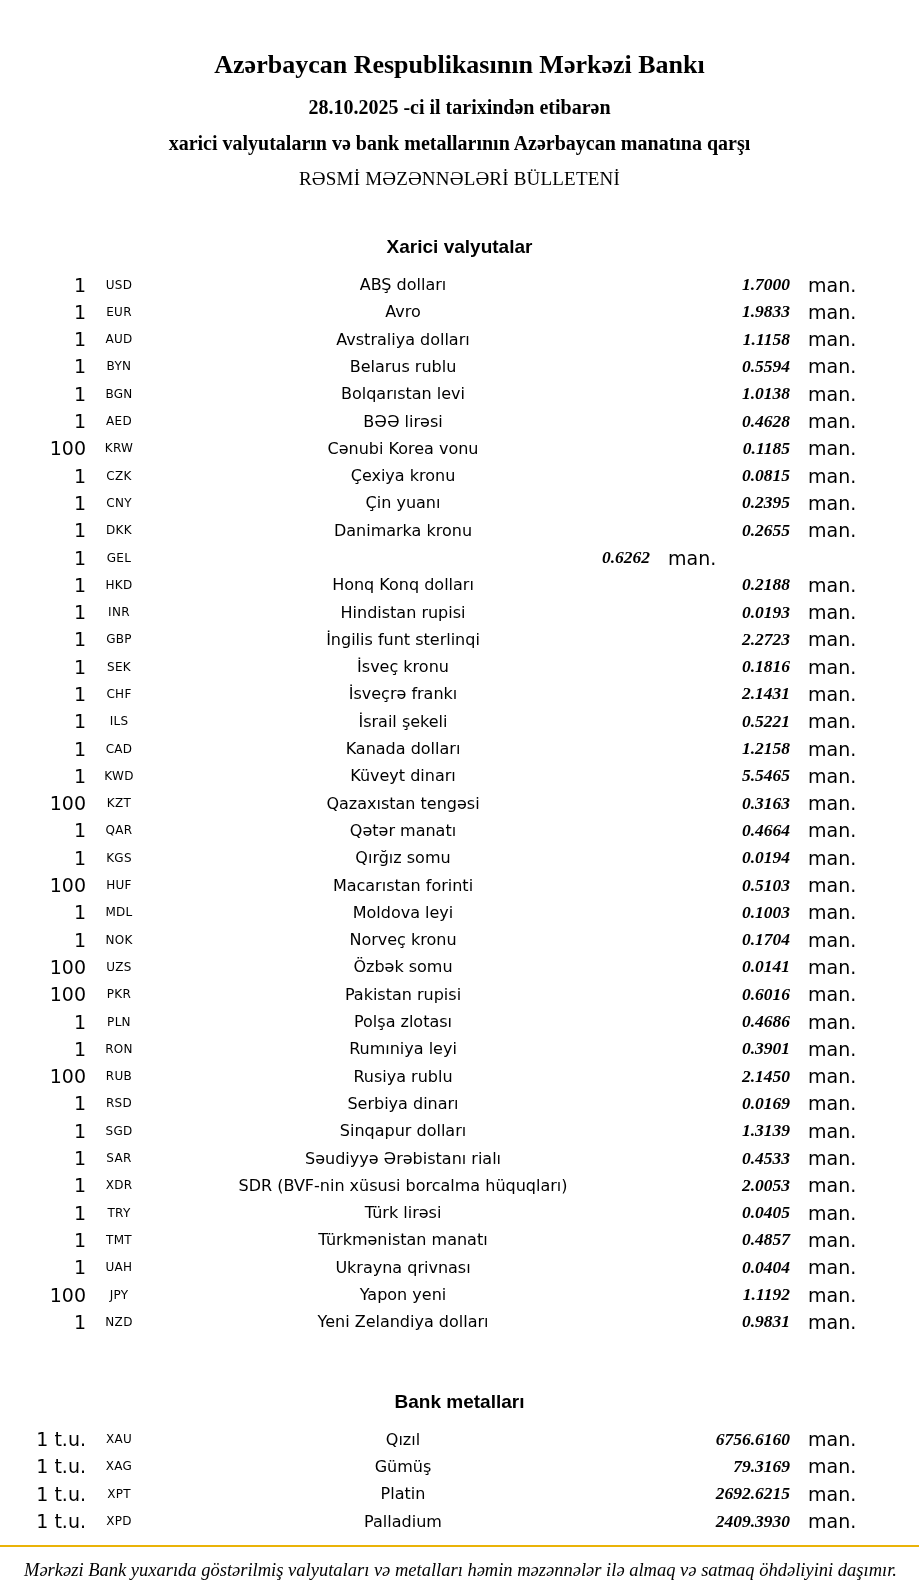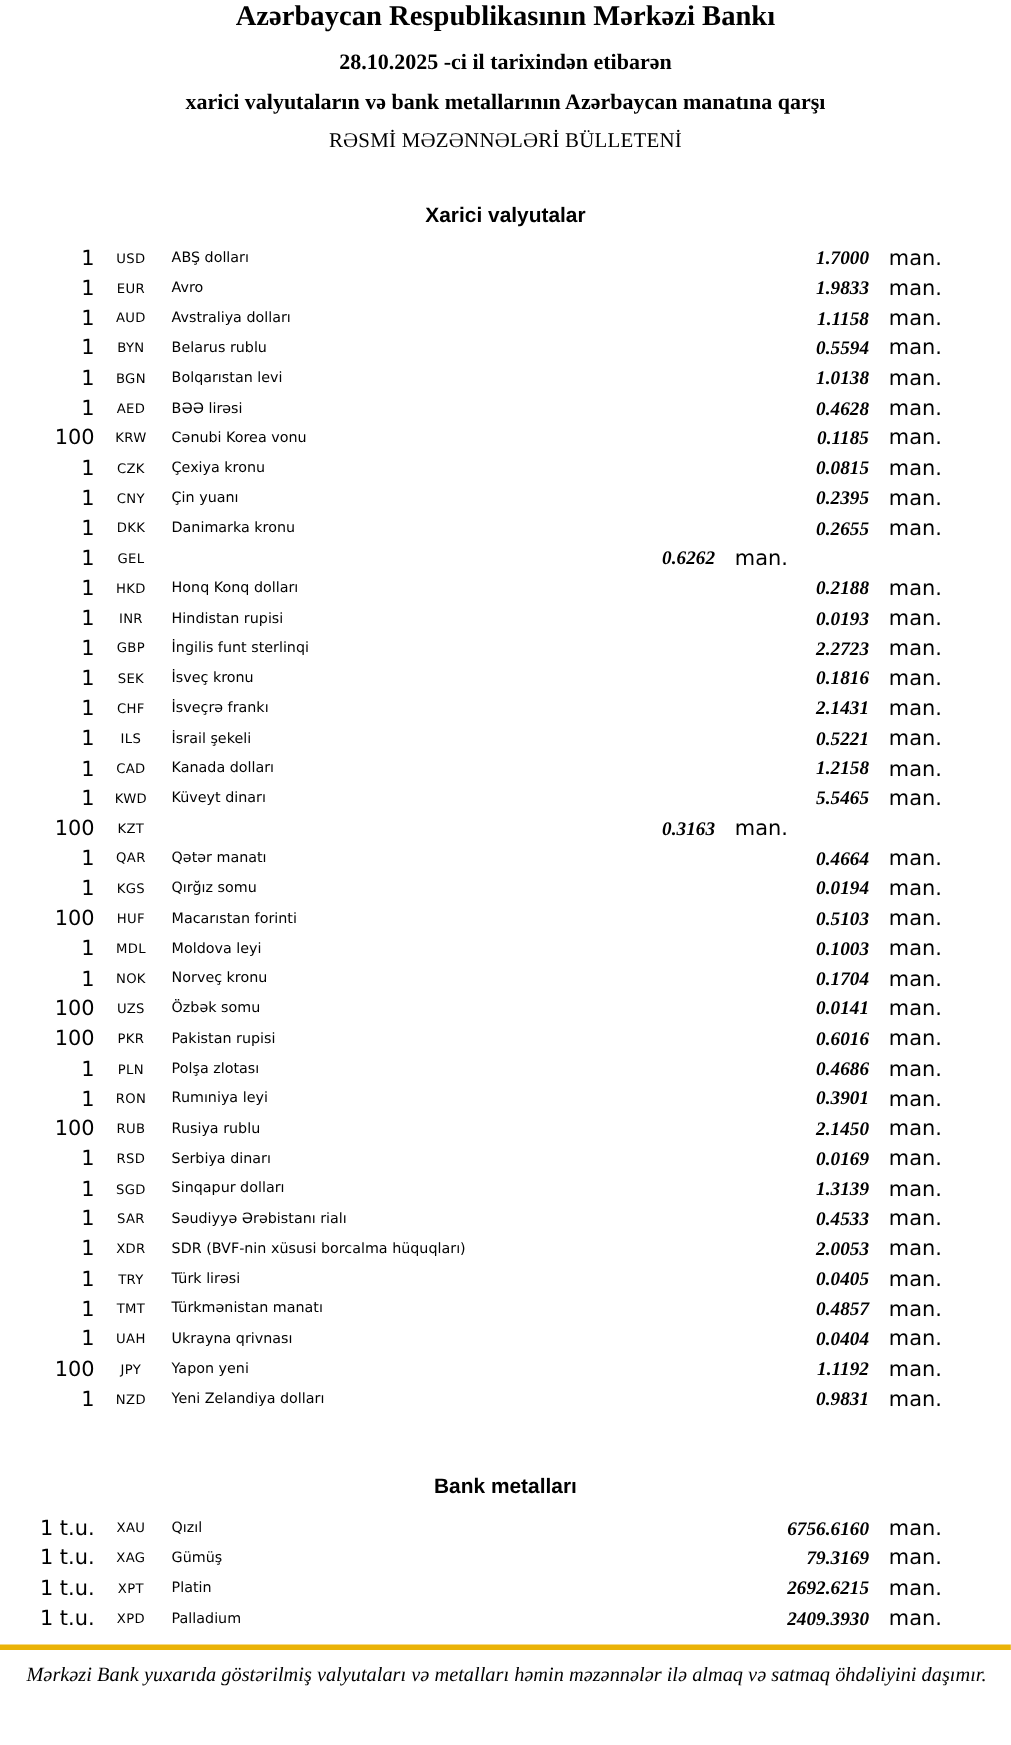--- a/index.html
+++ b/index.html
@@ -9,20 +9,21 @@
     color: #000000;
   }
   body {
     width: 919px;
     height: 1586px;
     position: relative;
     font-family: "DejaVu Sans", sans-serif;
     overflow: hidden;
   }
   .doc {
+    padding-top: 50px;
   }
   .header { text-align: center; }
   .bank-title {
     font-family: "Liberation Serif", serif;
     font-weight: bold;
     font-size: 26px;
     line-height: 1.15;
     margin: 0 0 16px 0;
   }
   .date-line, .subject-line {
@@ -62,41 +63,41 @@
     font-size: 19px;
     padding-right: 2px;
     white-space: nowrap;
   }
   .cell-code {
     text-align: center;
     font-size: 12px;
     letter-spacing: 0.3px;
   }
   .cell-name {
-    text-align: left;
+    text-align: center;
     padding-left: 6px;
-    font-size: 13px;
+    font-size: 16px;
     white-space: nowrap;
   }
   .cell-rate {
     text-align: right;
     font-family: "Liberation Serif", serif;
     font-style: italic;
     font-weight: bold;
     font-size: 17.5px;
     white-space: nowrap;
   }
   .cell-unit {
     text-align: left;
     padding-left: 18px;
     font-size: 19px;
   }
   .footer {
     margin-top: 10px;
-    border-top: 5px solid #eab308;
+    border-top: 2px solid #eab308;
     padding: 13px 24px 0 24px;
     text-align: center;
   }
   .disclaimer {
     font-family: "Liberation Serif", serif;
     font-style: italic;
     font-size: 18.5px;
     white-space: nowrap;
   }
 </style>
@@ -242,20 +243,21 @@
       <div class="row">
     <span class="cell-qty">1</span>
     <span class="cell-code">KWD</span>
     <span class="cell-name">Küveyt dinarı</span>
     <span class="cell-rate">5.5465</span>
     <span class="cell-unit">man.</span>
   </div>
       <div class="row">
     <span class="cell-qty">100</span>
     <span class="cell-code">KZT</span>
+    <span class="cell-name">Qazaxıstan tengəsi</span>
     <span class="cell-rate">0.3163</span>
     <span class="cell-unit">man.</span>
   </div>
       <div class="row">
     <span class="cell-qty">1</span>
     <span class="cell-code">QAR</span>
     <span class="cell-name">Qətər manatı</span>
     <span class="cell-rate">0.4664</span>
     <span class="cell-unit">man.</span>
   </div>

